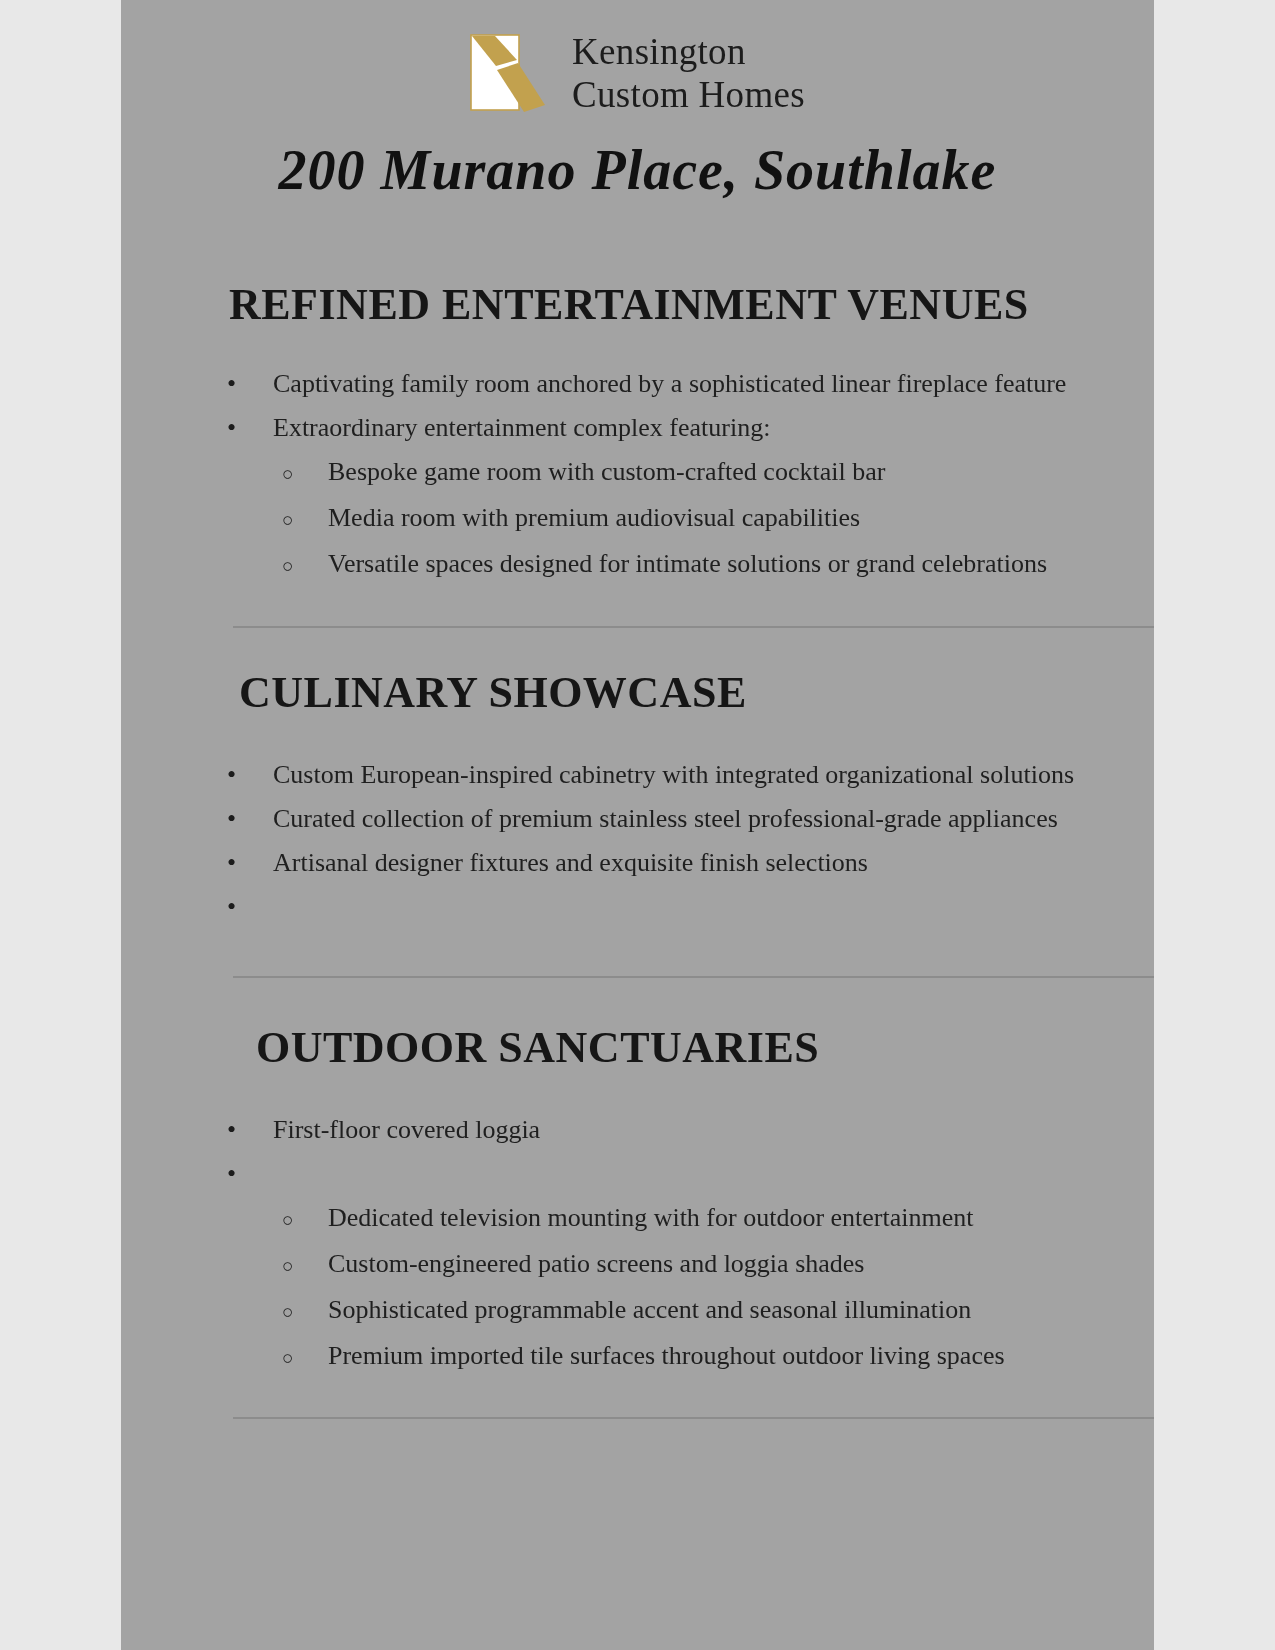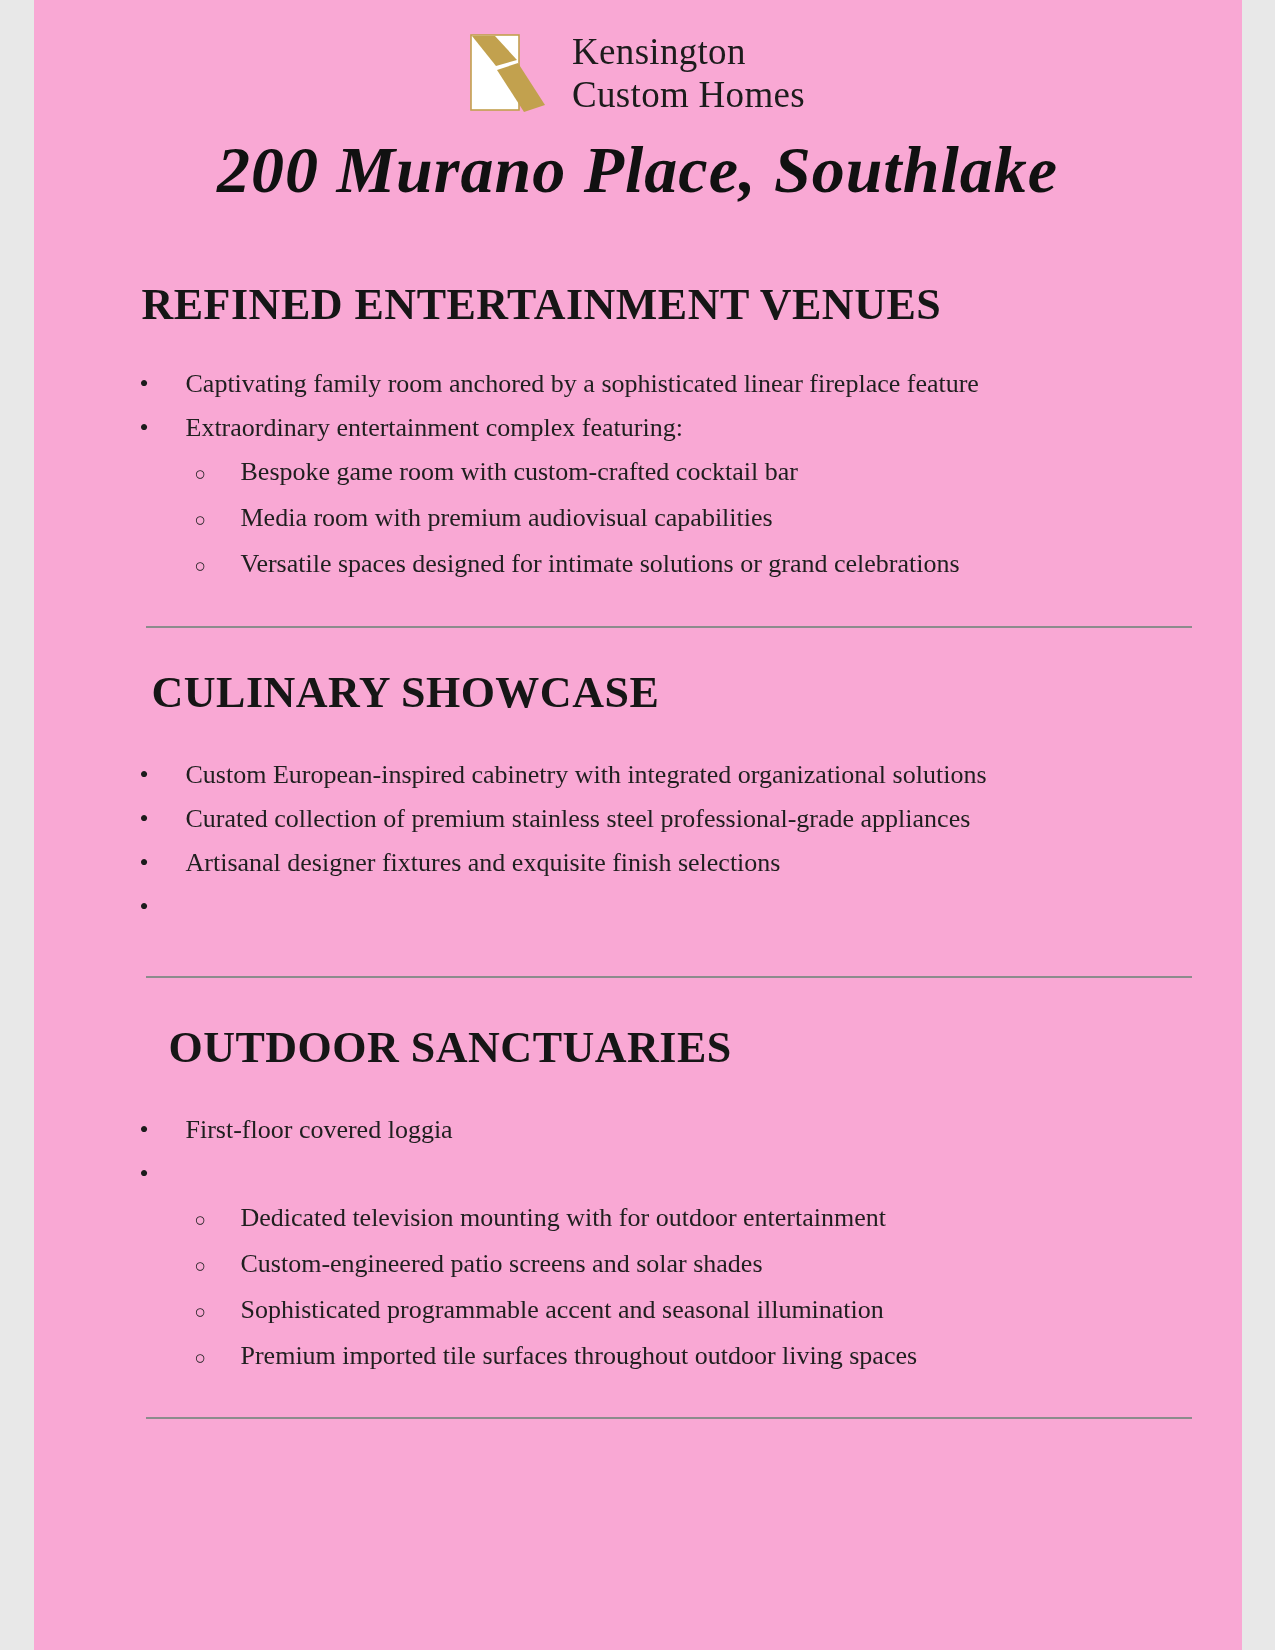--- a/index.html
+++ b/index.html
@@ -1,40 +1,40 @@
 <!DOCTYPE html>
 <html style="--gold: #C2A14E; --ink: #1c1c1c; --rule: #8c8c8c;"><head>
 <meta charset="utf-8">
 <style>
   html,body{margin:0;padding:0;background:#e8e8e8;}
   .page{
     position:relative;
-    width:1208px;height:1650px;
+    width:1033px;height:1650px;
     margin:0 auto;
-    background:#f9a8d4;
+    background:#a3a3a3;
     font-family:"Liberation Serif", serif;
     color:var(--ink,#1c1c1c);
     overflow:hidden;
   }
   
   .header{
     position:absolute;top:30px;left:0;right:0;
     display:flex;justify-content:center;align-items:center;gap:26px;
   }
   .logo-mark{display:block;color:var(--gold,#C2A14E);}
   .brand{
     font-size:37px;line-height:43px;letter-spacing:0.3px;
     color:var(--ink,#1c1c1c);
   }
   
   .doc-title{
     position:absolute;top:128px;left:0;right:0;
     text-align:center;
     font-style:italic;font-weight:700;
-    font-size:66px;line-height:84px;
+    font-size:56px;line-height:84px;
     letter-spacing:1px;
     color:#111;
   }
   
   .sec-heading{
     position:absolute;
     font-weight:700;font-size:44px;line-height:46px;
     letter-spacing:0.5px;white-space:nowrap;
     color:#161616;
   }
@@ -142,21 +142,21 @@
       </li>
       <li class="li l1">
         <span class="marker">•</span>
       </li>
       <li class="li l2">
         <span class="marker">○</span>
         <span class="txt">Dedicated television mounting with for outdoor entertainment</span>
       </li>
       <li class="li l2">
         <span class="marker">○</span>
-        <span class="txt">Custom-engineered patio screens and solar shades</span>
+        <span class="txt">Custom-engineered patio screens and loggia shades</span>
       </li>
       <li class="li l2">
         <span class="marker">○</span>
         <span class="txt">Sophisticated programmable accent and seasonal illumination</span>
       </li>
       <li class="li l2">
         <span class="marker">○</span>
         <span class="txt">Premium imported tile surfaces throughout outdoor living spaces</span>
       </li>
     </ul>

